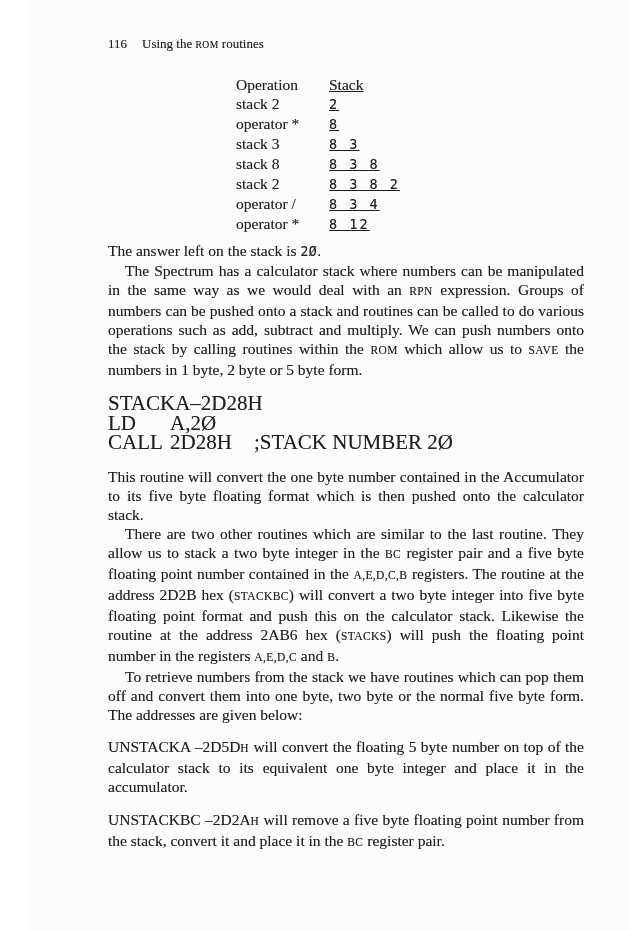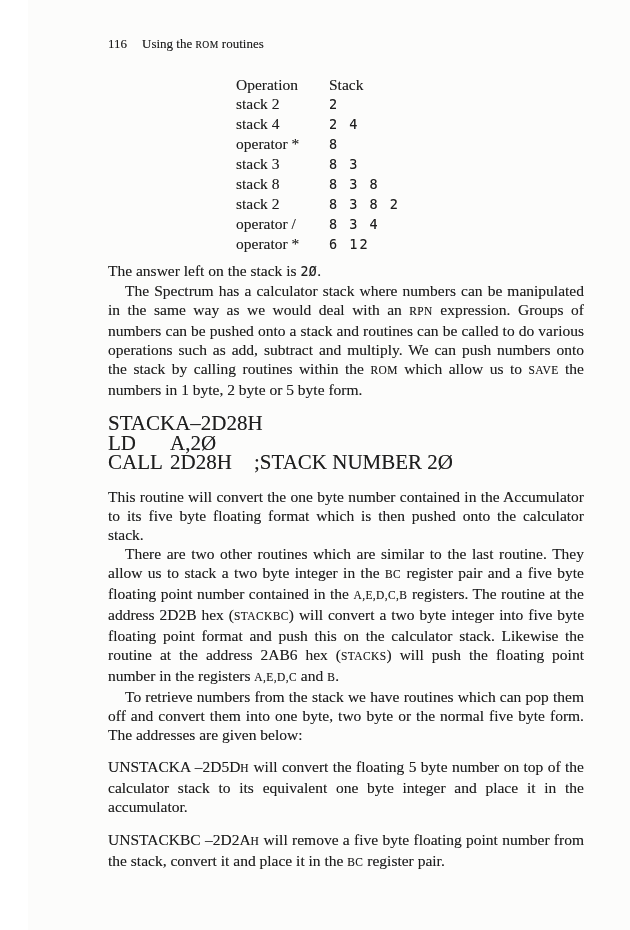--- a/index.html
+++ b/index.html
@@ -18,21 +18,21 @@
   .running-header{
     display:flex;align-items:baseline;gap:15px;
     font-size:13px;line-height:16px;
   }
   .op-table{
     margin:22px 0 0 128px;
     font-size:15.5px;line-height:19px;
   }
   .trow{display:flex;align-items:baseline;}
   .op-cell{display:inline-block;width:93px;font-family:Liberation Serif, serif;}
-  .stack-cell{white-space:pre;}
+  .stack-cell{white-space:pre;text-decoration:underline;}
   .trow.data .stack-cell{
     font-family:"DejaVu Sans Mono",monospace;
     font-size:13.5px;letter-spacing:2px;
   }
   .text-block{margin:0;}
   .para{
     margin:0;
     font-size:15.5px;line-height:19px;
     text-align:justify;
   }
@@ -76,24 +76,20 @@
   <div class="op-table">
       <div class="trow thead">
         <span class="op-cell">Operation</span>
         <span class="stack-cell">Stack</span>
       </div>
       <div class="trow data">
         <span class="op-cell">stack 2</span>
         <span class="stack-cell">2</span>
       </div>
       <div class="trow data">
-        <span class="op-cell">stack 4</span>
-        <span class="stack-cell">2 4</span>
-      </div>
-      <div class="trow data">
         <span class="op-cell">operator *</span>
         <span class="stack-cell">8</span>
       </div>
       <div class="trow data">
         <span class="op-cell">stack 3</span>
         <span class="stack-cell">8 3</span>
       </div>
       <div class="trow data">
         <span class="op-cell">stack 8</span>
         <span class="stack-cell">8 3 8</span>
@@ -101,21 +97,21 @@
       <div class="trow data">
         <span class="op-cell">stack 2</span>
         <span class="stack-cell">8 3 8 2</span>
       </div>
       <div class="trow data">
         <span class="op-cell">operator /</span>
         <span class="stack-cell">8 3 4</span>
       </div>
       <div class="trow data">
         <span class="op-cell">operator *</span>
-        <span class="stack-cell">6 12</span>
+        <span class="stack-cell">8 12</span>
       </div>
     </div>
 
   <div class="text-block blk-a">
     <p class="para"><span>The answer left on the stack is </span><span class="mono">2Ø</span><span>.</span></p>
     <p class="para indent"><span>The Spectrum has a calculator stack where numbers can be manipulated in the same way as we would deal with an </span><span class="sc">RPN</span><span> expression. Groups of numbers can be pushed onto a stack and routines can be called to do various operations such as add, subtract and multiply. We can push numbers onto the stack by calling routines within the </span><span class="sc">ROM</span><span> which allow us to </span><span class="sc">SAVE</span><span> the numbers in 1 byte, 2 byte or 5 byte form.</span></p>
   </div>
 
   <div class="code-block">
       <div class="code-line"><span class="c0">STACKA–2D28H</span><span class="c1"></span><span class="c2"></span></div>

